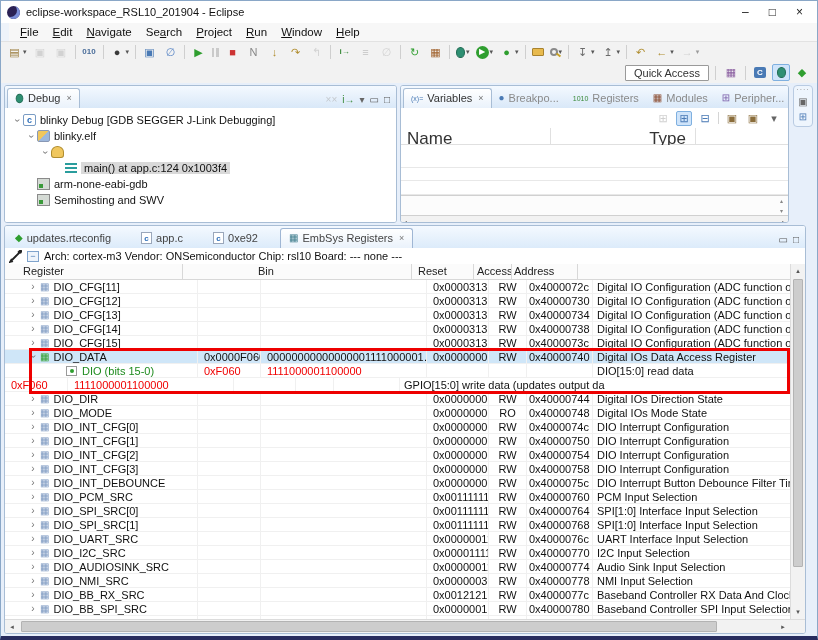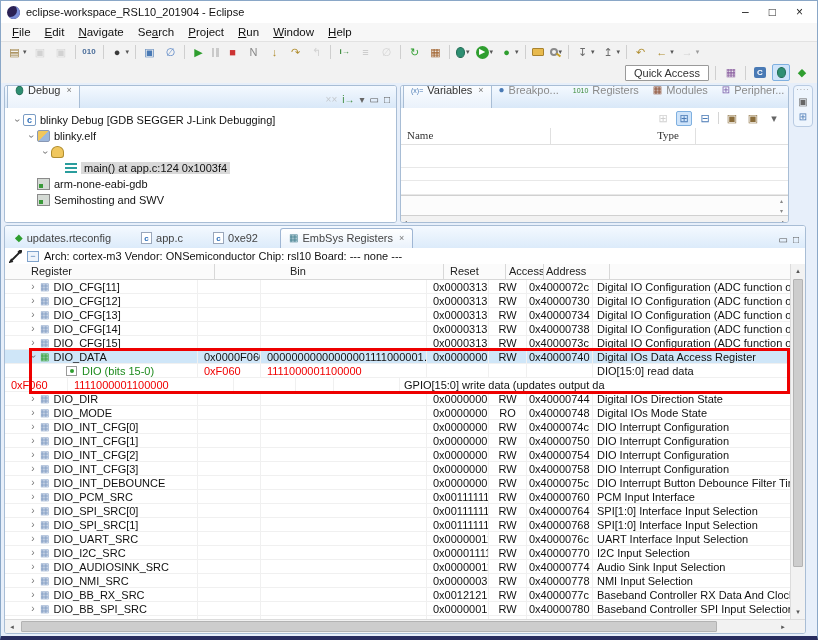--- a/index.html
+++ b/index.html
@@ -7,21 +7,21 @@
   .window{ width:818px; height:640px; background:#eef3fa; border:1px solid #8aa7c7;
     border-bottom:4px solid #272c5e; overflow:hidden; display:flex; flex-direction:column; }
   
   .titlebar{ height:22px; background:#ffffff; display:flex; align-items:center; padding:0 6px; flex:none; }
   .ecl-logo{ width:13px; height:13px; border-radius:50%; background:#2c2255;
     box-shadow: inset -3px -2px 0 0 #7b8ed8; margin-right:6px; flex:none; }
   .title-text{ font-size:11px; color:#111; flex:1; }
   .win-controls{ display:flex; gap:20px; font-size:12px; color:#222; padding-right:8px; }
   .win-controls span{ cursor:default; }
   
-  .menubar{ height:18px; background:#f7f7f7; display:flex; align-items:center; padding-left:4px; flex:none; }
+  .menubar{ height:18px; background:#f7f7f7; display:flex; align-items:center; padding-left:4px; flex:none;margin-left:8px; }
   .menu-item{ font-size:11.5px; color:#111; padding:0 7px; }
   
   .toolbar{ height:21px; background:#f2f2f2; border-top:1px solid #e2e2e2; display:flex; align-items:center; padding-left:3px; flex:none; }
   .tb-btn{ display:flex; align-items:center; height:18px; padding:0 2px; margin:0 1px; }
   .tb-g{ width:15px; height:15px; display:flex; align-items:center; justify-content:center; font-size:11px; line-height:1; }
   .tb-g.txt{ font-size:8px; font-weight:bold; letter-spacing:0; }
   .tb-g.circle{ width:13px; height:13px; border-radius:50%; font-size:8px; }
   .tb-caret{ font-size:7px; color:#555; margin-left:1px; }
   .tb-sep{ width:1px; height:14px; background:#cfcfcf; margin:0 3px; }
   .disabled{ opacity:.55; }
@@ -37,21 +37,21 @@
   .persp-btn{ width:18px; height:17px; display:flex; align-items:center; justify-content:center; font-size:11px; border:1px solid transparent; border-radius:2px; }
   .persp-btn.active{ background:#cfe4fa; border-color:#7fb0e0; }
   .persp-sep{ width:1px; height:14px; background:#cfcfcf; margin:0 2px; }
   .cbox{ width:12px; height:11px; background:#4a7ab5; color:#fff; font-size:8px; font-weight:bold;
     display:flex; align-items:center; justify-content:center; border-radius:2px; }
   
   .workbench{ flex:1; background:#e7effa; padding:2px 3px; display:flex; flex-direction:column; overflow:hidden; }
   .main-row{ height:138px; display:flex; gap:3px; margin-bottom:2px; flex:none; }
   .panel{ background:#fff; border:1px solid #a8bdd5; border-radius:3px; display:flex; flex-direction:column; overflow:hidden; }
   .panel-header{ height:22px; background:linear-gradient(#f4f9ff,#d9e8f8); display:flex; align-items:flex-end; padding:0 2px; flex:none; }
-  .vtab{ display:flex; align-items:center; gap:4px; font-size:11px; color:#8a8a8a; padding:3px 7px 12px; white-space:nowrap; }
+  .vtab{ display:flex; align-items:center; gap:4px; font-size:11px; color:#8a8a8a; padding:3px 7px 4px; white-space:nowrap; }
   .vtab.active{ background:linear-gradient(#ffffff,#eaf2fb); border:1px solid #a8bdd5; border-bottom:none;
     border-radius:3px 3px 0 0; color:#333; }
   .tab-close{ font-size:9px; color:#777; margin-left:2px; }
   .hdr-icons{ margin-left:auto; display:flex; align-items:center; gap:5px; padding:0 4px 3px 0; font-size:10px; color:#555; }
   .hdr-icons .mini{ font-size:10px; }
   .ticon{ font-size:10px; line-height:1; }
   
   .debug-tree{ flex:1; padding-top:4px; overflow:hidden; background:#fff; }
   .titem{ height:16px; display:flex; align-items:center; font-size:11px; color:#111; white-space:nowrap; }
   .titem.sel .tlabel{ background:#d9d9d9; padding:0 3px; }
@@ -63,21 +63,21 @@
   .ic-thread{ background:#f0c75e; border:1px solid #b08d2f; border-radius:50% 50% 3px 3px; }
   .ic-stack{ background:repeating-linear-gradient(#2a9d9d 0 2px,transparent 2px 4px); width:12px; height:10px; }
   .ic-process{ background:#d5dbd5; border:1px solid #8a8a8a; }
   .ic-process::after{ content:""; position:absolute; left:1px; bottom:1px; width:4px; height:4px; background:#3a9a3a; }
   
   .vars-toolbar{ height:20px; display:flex; align-items:center; justify-content:flex-end; gap:5px; padding-right:6px; background:#fff; font-size:11px; flex:none; }
   .vt-btn{ width:16px; height:15px; display:flex; align-items:center; justify-content:center; border:1px solid transparent; border-radius:2px; }
   .vt-btn.active{ background:#cfe4fa; border-color:#7fb0e0; }
   .vt-sep{ width:1px; height:12px; background:#d5d5d5; }
   .vars-cols{ height:17px; display:flex; border-bottom:1px solid #e0e0e0; background:#fff; flex:none; }
-  .vars-col{ font-size:11px; color:#333; padding:1px 16px 0 6px; border-right:1px solid #e0e0e0;font-family:Liberation Serif, serif; }
+  .vars-col{ font-size:17px; color:#333; padding:1px 9px 0 6px; border-right:1px solid #e0e0e0; }
   .vars-body{ flex:1; background:#fff; }
   .vgrid{ height:14px; border-bottom:1px solid #e8e8e8; }
   .vars-detail{ height:20px; border-top:1px solid #d0d0d0; background:#fcfcfc; display:flex; justify-content:flex-end; flex:none; }
   .mini-scroll{ width:13px; display:flex; flex-direction:column; align-items:center; justify-content:space-between; font-size:6px; color:#888; padding:1px 0; }
   .vars-hscroll{ height:13px; border-top:1px solid #d0d0d0; background:#f2f2f2; display:flex; align-items:center; justify-content:space-between; padding:0 2px; font-size:8px; color:#666; flex:none; }
   
   .side-strip{ width:22px; display:flex; flex-direction:column; align-items:center; }
   .strip-box{ width:20px; background:#eef5fd; border:1px solid #b9cbe2; border-radius:4px; padding:2px 0 4px; display:flex; flex-direction:column; align-items:center; gap:4px; }
   .grip{ font-size:7px; color:#999; letter-spacing:1px; line-height:4px; }
   .strip-ic{ font-size:10px; }
@@ -414,21 +414,21 @@
       <div class="info-row">
         <svg class="wrench" width="13" height="13" viewBox="0 0 13 13">
             <path d="M2 11 L7 6 M6 7 L10 3 M10 3 l1.6-.4 L12.6 1 11 .6 9.6 2 Z M1 12 l2-.6 L2.2 10 Z" stroke="#222" stroke-width="1.8" fill="#222"></path>
           </svg>
         <span class="collapse-ic">−</span>
         <span id="deviceInfo">Arch: cortex-m3  Vendor: ONSemiconductor  Chip: rsl10  Board: --- none ---</span>
       </div>
       <div class="tbl-area">
         <div class="tbl-left">
           <div class="tbl-header" id="tblHeader">
-              <div class="th" style="padding-left: 26px; width: 210px;">Register</div>
+              <div class="th" style="padding-left: 18px; width: 178px;">Register</div>
               <div class="th" style="padding-left: 13px; width: 63px; margin-top: 44px;">Hex</div>
               <div class="th" style="padding-left: 12px; width: 166px;">Bin</div>
               <div class="th" style="padding-left: 6px; width: 62px;">Reset</div>
               <div class="th" style="padding-left: 3px; width: 38px;">Access</div>
               <div class="th" style="padding-left: 2px; width: 66px;">Address</div>
             </div>
           <div class="rows-wrap" id="rowsWrap">
               <div class="rrow">
                 <div class="cell c-reg lvl0">
                   <span class="twisty">›</span>
@@ -622,21 +622,21 @@
                 <div class="cell c-reg lvl0">
                   <span class="twisty">›</span>
                   <span class="reg-ic">▦</span>
                   <span>DIO_PCM_SRC</span>
                 </div>
                 <div class="cell c-hex"></div>
                 <div class="cell c-bin"></div>
                 <div class="cell c-reset">0x00111111</div>
                 <div class="cell c-acc">RW</div>
                 <div class="cell c-addr">0x40000760</div>
-                <div class="cell c-desc">PCM Input Interface</div>
+                <div class="cell c-desc">PCM Input Selection</div>
               </div>
               <div class="rrow">
                 <div class="cell c-reg lvl0">
                   <span class="twisty">›</span>
                   <span class="reg-ic">▦</span>
                   <span>DIO_SPI_SRC[0]</span>
                 </div>
                 <div class="cell c-hex"></div>
                 <div class="cell c-bin"></div>
                 <div class="cell c-reset">0x00111111</div>

